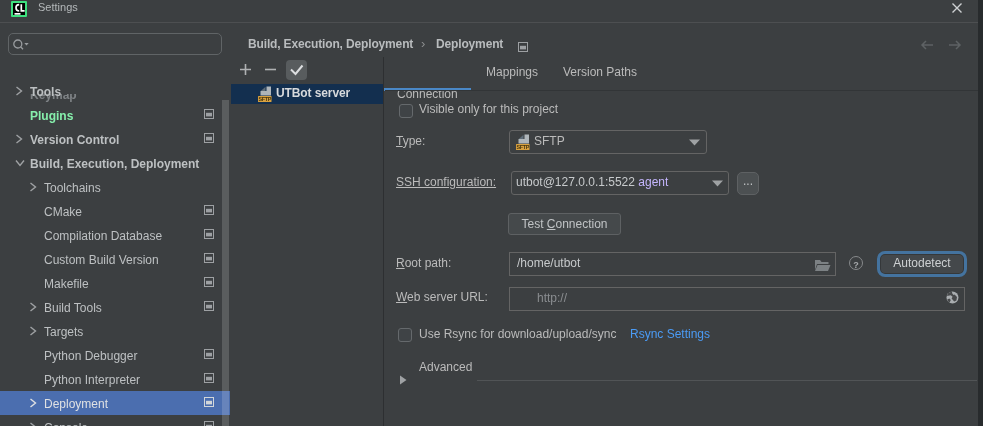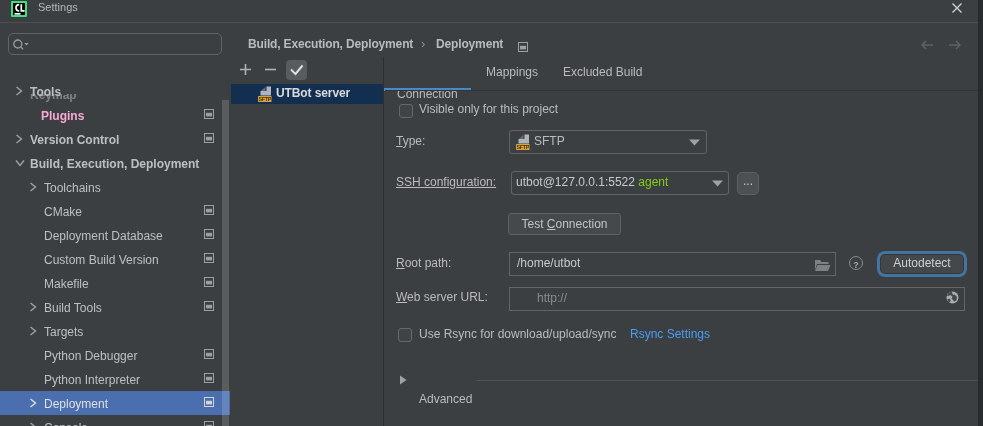--- a/index.html
+++ b/index.html
@@ -33,21 +33,21 @@
 </svg>
 
 <div id="tree">
     <div class="abs" style="left:30px;top:65.5px;height:10px;overflow:hidden;margin-top:28px;">
       <div style="margin-top:-6px;font-weight:bold;color:#7e8285;white-space:nowrap;">Keymap</div>
     </div>
     <svg class="abs" style="left:15px;top:85.5px;" width="8" height="10" viewBox="0 0 8 10">
       <path d="M1.5 1 L6.5 5 L1.5 9" stroke="#9fa2a4" stroke-width="1.4" fill="none"></path>
     </svg>
     <div class="abs" style="left:30px;top:84.5px;font-weight:bold;color:#bdc0c2;white-space:nowrap;">Tools</div>
-    <div class="abs" style="left:41px;top:108.5px;font-weight:bold;color:#f9a8d4;white-space:nowrap;">Plugins</div>
+    <div class="abs" style="left:30px;top:108.5px;font-weight:bold;color:#86efac;white-space:nowrap;">Plugins</div>
     <div class="abs mon" style="left:204px;top:107.5px;"><svg width="10" height="10" viewBox="0 0 10 10">
         <rect x="0.5" y="0.5" width="9" height="9" fill="none" stroke="#9da0a3" stroke-width="1"></rect>
         <rect x="2" y="3.8" width="6" height="3.6" fill="#9da0a3"></rect>
       </svg></div>
     <svg class="abs" style="left:15px;top:133.5px;" width="8" height="10" viewBox="0 0 8 10">
       <path d="M1.5 1 L6.5 5 L1.5 9" stroke="#9fa2a4" stroke-width="1.4" fill="none"></path>
     </svg>
     <div class="abs" style="left:30px;top:132.5px;font-weight:bold;color:#bdc0c2;white-space:nowrap;">Version Control</div>
     <div class="abs mon" style="left:204px;top:131.5px;"><svg width="10" height="10" viewBox="0 0 10 10">
         <rect x="0.5" y="0.5" width="9" height="9" fill="none" stroke="#9da0a3" stroke-width="1"></rect>
@@ -59,21 +59,21 @@
     <div class="abs" style="left:30px;top:156.5px;font-weight:bold;color:#bdc0c2;white-space:nowrap;">Build, Execution, Deployment</div>
     <svg class="abs" style="left:29px;top:181.5px;" width="8" height="10" viewBox="0 0 8 10">
       <path d="M1.5 1 L6.5 5 L1.5 9" stroke="#9fa2a4" stroke-width="1.4" fill="none"></path>
     </svg>
     <div class="abs" style="left:44px;top:180.5px;font-weight:normal;color:#bdc0c2;white-space:nowrap;">Toolchains</div>
     <div class="abs" style="left:44px;top:204.5px;font-weight:normal;color:#bdc0c2;white-space:nowrap;">CMake</div>
     <div class="abs mon" style="left:204px;top:203.5px;"><svg width="10" height="10" viewBox="0 0 10 10">
         <rect x="0.5" y="0.5" width="9" height="9" fill="none" stroke="#9da0a3" stroke-width="1"></rect>
         <rect x="2" y="3.8" width="6" height="3.6" fill="#9da0a3"></rect>
       </svg></div>
-    <div class="abs" style="left:44px;top:228.5px;font-weight:normal;color:#bdc0c2;white-space:nowrap;">Deployment Database</div>
+    <div class="abs" style="left:44px;top:228.5px;font-weight:normal;color:#bdc0c2;white-space:nowrap;">Compilation Database</div>
     <div class="abs mon" style="left:204px;top:227.5px;"><svg width="10" height="10" viewBox="0 0 10 10">
         <rect x="0.5" y="0.5" width="9" height="9" fill="none" stroke="#9da0a3" stroke-width="1"></rect>
         <rect x="2" y="3.8" width="6" height="3.6" fill="#9da0a3"></rect>
       </svg></div>
     <div class="abs" style="left:44px;top:252.5px;font-weight:normal;color:#bdc0c2;white-space:nowrap;">Custom Build Version</div>
     <div class="abs mon" style="left:204px;top:251.5px;"><svg width="10" height="10" viewBox="0 0 10 10">
         <rect x="0.5" y="0.5" width="9" height="9" fill="none" stroke="#9da0a3" stroke-width="1"></rect>
         <rect x="2" y="3.8" width="6" height="3.6" fill="#9da0a3"></rect>
       </svg></div>
     <div class="abs" style="left:44px;top:276.5px;font-weight:normal;color:#bdc0c2;white-space:nowrap;">Makefile</div>
@@ -160,21 +160,21 @@
     </svg></div>
 <svg class="abs" style="left:920px;top:39px;" width="14" height="12" viewBox="0 0 14 12">
     <path d="M13 6 H2 M6 2 L2 6 L6 10" stroke="#5e6264" stroke-width="1.5" fill="none"></path>
   </svg>
 <svg class="abs" style="left:948px;top:39px;" width="14" height="12" viewBox="0 0 14 12">
     <path d="M1 6 H12 M8 2 L12 6 L8 10" stroke="#5e6264" stroke-width="1.5" fill="none"></path>
   </svg>
 
 <div class="abs" style="left:397px;top:65px;color:#bbbbbb;margin-top:22px;">Connection</div>
 <div class="abs" style="left:486px;top:65px;color:#bbbbbb;">Mappings</div>
-<div class="abs" style="left:563px;top:65px;color:#bbbbbb;">Excluded Build</div>
+<div class="abs" style="left:563px;top:65px;color:#bbbbbb;">Version Paths</div>
 <div class="abs" style="left:384px;top:88px;width:87px;height:3px;background:#4a88c7;"></div>
 <div class="abs" style="left:385px;top:90px;width:598px;height:1px;background:#323537;"></div>
 
 <div class="abs" style="left:399px;top:104px;width:14px;height:14px;border:1.5px solid #65696c;border-radius:3px;background:#3f4346;"></div>
 <div class="abs" style="left:419px;top:102px;">Visible only for this project</div>
 
 <div class="abs" style="left:396px;top:134px;"><span style="text-decoration:underline;">T</span>ype:</div>
 <div class="abs" style="left:509px;top:130px;width:198px;height:24px;border:1px solid #646464;border-radius:3px;background:#3c3f41;"></div>
 <div class="abs" style="left:515px;top:134px;width:16px;height:16px;" id="sftp-icon-2"><svg width="16" height="16" viewBox="0 0 16 16">
  <path d="M9.5 0.5 h4.5 v9 h-10.5 v-4.5 h6 Z" fill="#aeb5ba"></path>
@@ -182,21 +182,21 @@
  <rect x="1" y="10" width="13.5" height="6" rx="0.5" fill="#d9a13f"></rect>
  <text x="7.75" y="15" font-size="5.4" font-weight="bold" fill="#45350f" text-anchor="middle" font-family="Liberation Sans" letter-spacing="-0.3">SFTP</text>
 </svg></div>
 <div class="abs" style="left:534px;top:134px;">SFTP</div>
 <svg class="abs" style="left:688px;top:139px;" width="13" height="7" viewBox="0 0 13 7">
     <path d="M1 0.5 L6.5 6.5 L12 0.5 Z" fill="#9fa2a4"></path>
   </svg>
 
 <div class="abs" style="left:396px;top:175px;text-decoration:underline;"><span style="text-decoration:underline;">S</span>SH configuration:</div>
 <div class="abs" style="left:511px;top:171px;width:218px;height:24px;border:1px solid #646464;border-radius:3px;background:#3c3f41;"></div>
-<div class="abs" style="left:516px;top:175px;color:#c7cacc;">utbot@127.0.0.1:5522 <span style="color:#84cc16;">agent</span></div>
+<div class="abs" style="left:516px;top:175px;color:#c7cacc;">utbot@127.0.0.1:5522 <span style="color:#c4b5fd;">agent</span></div>
 <svg class="abs" style="left:711px;top:180px;" width="13" height="7" viewBox="0 0 13 7">
     <path d="M1 0.5 L6.5 6.5 L12 0.5 Z" fill="#9fa2a4"></path>
   </svg>
 <div class="abs" style="left:737px;top:172px;width:22px;height:23px;border:1px solid #5e6163;border-radius:5px;background:#4c5052;text-align:center;"><span style="position:relative;top:1px;color:#c0c3c5;">...</span></div>
 
 <div class="abs" style="left:508px;top:213px;width:113px;height:22px;border:1px solid #5e6163;border-radius:3px;background:#45494b;text-align:center;"><span style="position:relative;top:3px;color:#c0c3c5;">Test <span style="text-decoration:underline;">C</span>onnection</span></div>
 
 <div class="abs" style="left:396px;top:256px;"><span style="text-decoration:underline;">R</span>oot path:</div>
 <div class="abs" style="left:509px;top:252px;width:327px;height:24px;border:1px solid #646464;background:#3c3f41;"></div>
 <div class="abs" style="left:517px;top:256px;color:#c7cacc;">/home/utbot</div>
@@ -216,16 +216,16 @@
  <path d="M1.2 8.6 L3.4 7.6 L4.8 9 L3.6 11.6 L2.2 10.6 Z" fill="#47494b"></path>
 </svg></div>
 
 <div class="abs" style="left:398px;top:328px;width:14px;height:14px;border:1.5px solid #65696c;border-radius:3px;background:#3f4346;"></div>
 <div class="abs" style="left:419px;top:327px;">Use Rsync for download/upload/sync</div>
 <div class="abs" style="left:630px;top:327px;color:#4b9bf5;">Rsync Settings</div>
 
 <svg class="abs" style="left:399px;top:375px;" width="8" height="10" viewBox="0 0 8 10">
     <path d="M1 0.5 L7.5 5 L1 9.5 Z" fill="#9fa2a4"></path>
   </svg>
-<div class="abs" style="left:419px;top:392px;text-align:center;">Advanced</div>
+<div class="abs" style="left:419px;top:360px;text-align:center;">Advanced</div>
 <div class="abs" style="left:477px;top:380px;width:500px;height:1px;background:#515456;"></div>
 
 <div class="abs" style="left:978px;top:0;width:5px;height:426px;background:#282b2d;"></div>
 
 </body></html>

